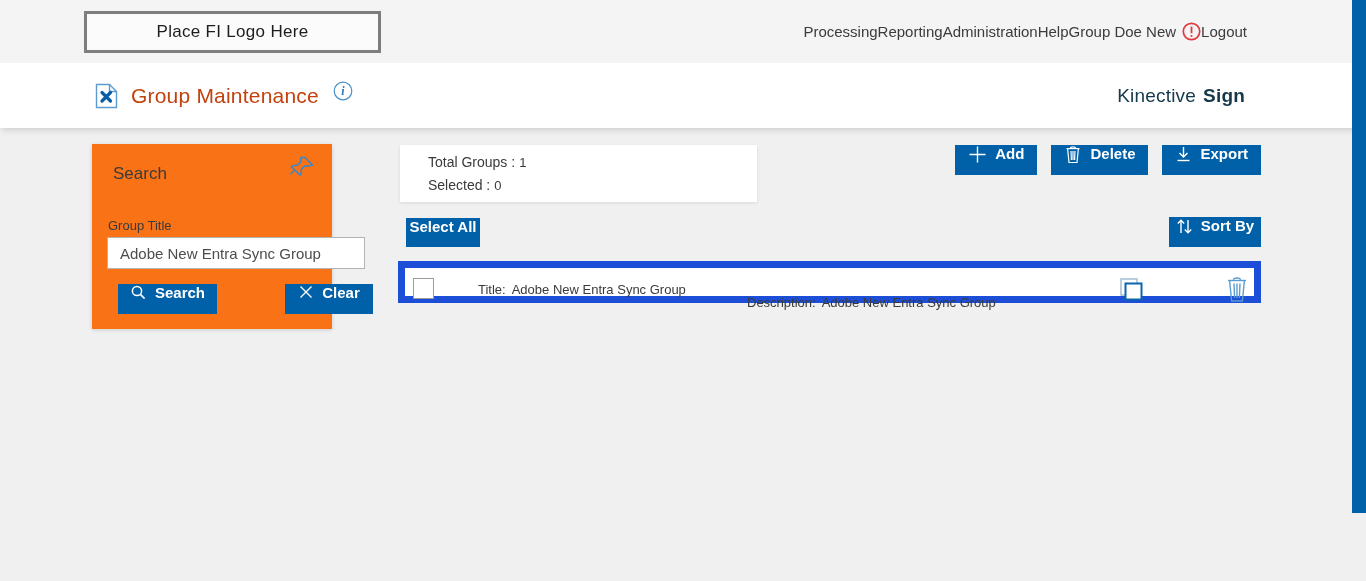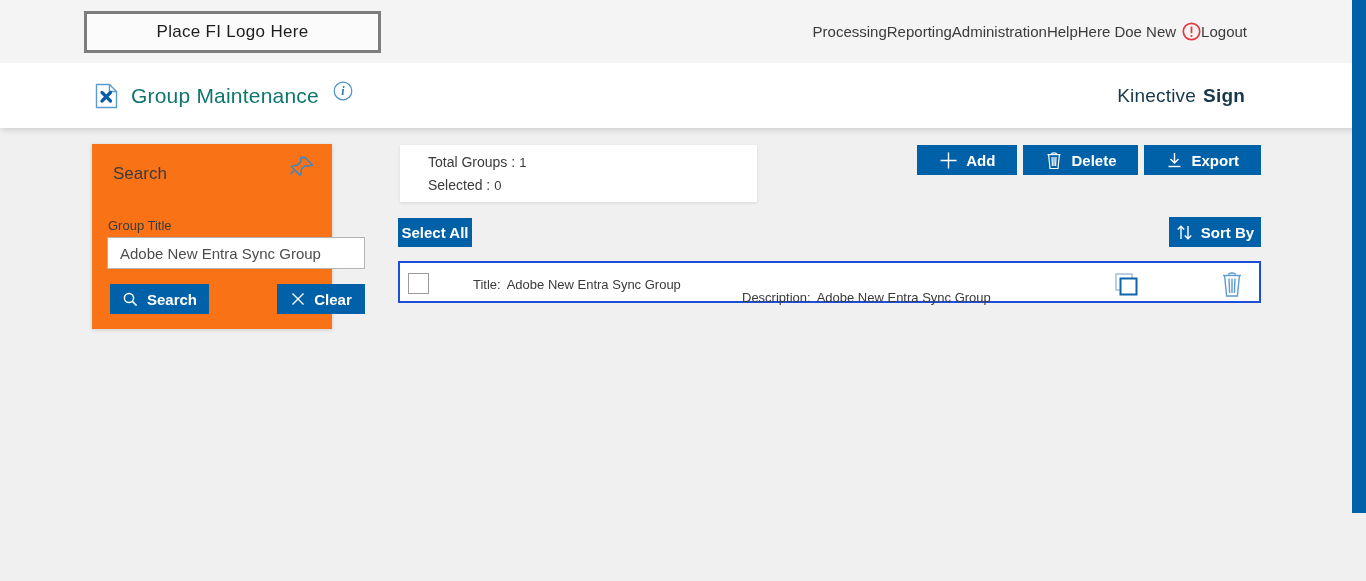--- a/index.html
+++ b/index.html
@@ -32,35 +32,35 @@
   .user-alert-icon { margin-left: 6px; display: inline-flex; }
 
   
   .pageheader {
     position: absolute; left: 0; top: 63px; width: 1366px; height: 65px;
     background: #ffffff;
     box-shadow: 0 4px 6px -2px rgba(0,0,0,0.15);
   }
   .ph-left { position: absolute; left: 95px; top: 0; height: 65px; display: flex; align-items: center; }
   .doc-icon { display: inline-flex; margin-right: 13px; }
-  .page-title { font-size: 21px; color: #0f766e; letter-spacing: .2px; }
+  .page-title { font-size: 21px; color: #c2410c; letter-spacing: .2px; }
   .info-icon { display: inline-flex; margin-left: 14px; margin-top: -10px; }
   .brand {
     position: absolute; right: 121px; top: 0; height: 65px;
     display: flex; align-items: center;
     font-size: 19px; color: #15384a; letter-spacing: .2px;
   }
   .brand .brand-bold { font-weight: bold; margin-left: 7px; }
 
   
   .btn {
-    display: inline-flex; align-items: center; justify-content: center; gap: 8px;
+    display: inline-flex; justify-content: center; gap: 8px;
     background: #0061a8; color: #ffffff; font-weight: bold; font-size: 15px;
-    height: 30px; padding: 0 22px; cursor: pointer; white-space: nowrap;
-    border: none; font-family: "Liberation Sans", sans-serif;
+    height: 30px; padding: 0 13px; cursor: pointer; white-space: nowrap;
+    border: none; font-family: "Liberation Sans", sans-serif; margin-left: 8px;
   }
 
   
   .search-card {
     position: absolute; left: 92px; top: 144px; width: 240px; height: 185px;
     background: #f97316; box-shadow: 0 1px 4px rgba(0,0,0,0.15);
   }
   .search-card .card-title { position: absolute; left: 21px; top: 20px; font-size: 17px; color: #3a3a3a; }
   .pin-icon { position: absolute; right: 16px; top: 10px; cursor: pointer; }
   .group-title-label { position: absolute; left: 16px; top: 74px; font-size: 13px; color: #3a3a3a; }
@@ -85,21 +85,21 @@
   
   .action-buttons {
     position: absolute; right: 105px; top: 145px; display: flex; gap: 6px;
   }
   .select-all-btn { position: absolute; left: 398px; top: 218px; width: 74px; height: 29px; }
   .sort-btn { position: absolute; right: 105px; top: 217px; width: 92px; }
 
   
   .group-row {
     position: absolute; left: 398px; top: 261px; width: 863px; height: 42px;
-    background: #ffffff; border: 2px solid #1d4ed8;
+    background: #ffffff; border: 7px solid #1d4ed8;
   }
   .row-checkbox {
     position: absolute; left: 8px; top: 10px; width: 21px; height: 21px;
     background: #fff; border: 1px solid #9b9b9b; cursor: pointer;
   }
   .row-title, .row-desc {
     position: absolute; top: 0; height: 42px; display: flex; align-items: center;
     font-size: 13px; color: #3a3a3a; white-space: nowrap;
   }
   .row-title { left: 73px; }
@@ -132,21 +132,21 @@
     <span class="nav-item">
         <span>Reporting</span>
       </span>
     <span class="nav-item">
         <span>Administration</span>
       </span>
     <span class="nav-item">
         <span>Help</span>
       </span>
     <span class="nav-item">
-      <span>Here Doe New</span>
+      <span>Group Doe New</span>
       <span class="user-alert-icon">
         <svg width="19" height="19" viewBox="0 0 19 19">
           <circle cx="9.5" cy="9.5" r="8.2" fill="none" stroke="#df3b40" stroke-width="1.7"></circle>
           <line x1="9.5" y1="4.6" x2="9.5" y2="11.2" stroke="#df3b40" stroke-width="1.8"></line>
           <circle cx="9.5" cy="14" r="1.1" fill="#df3b40"></circle>
         </svg>
       </span>
     </span>
     <span class="nav-item">
         <span>Logout</span>

